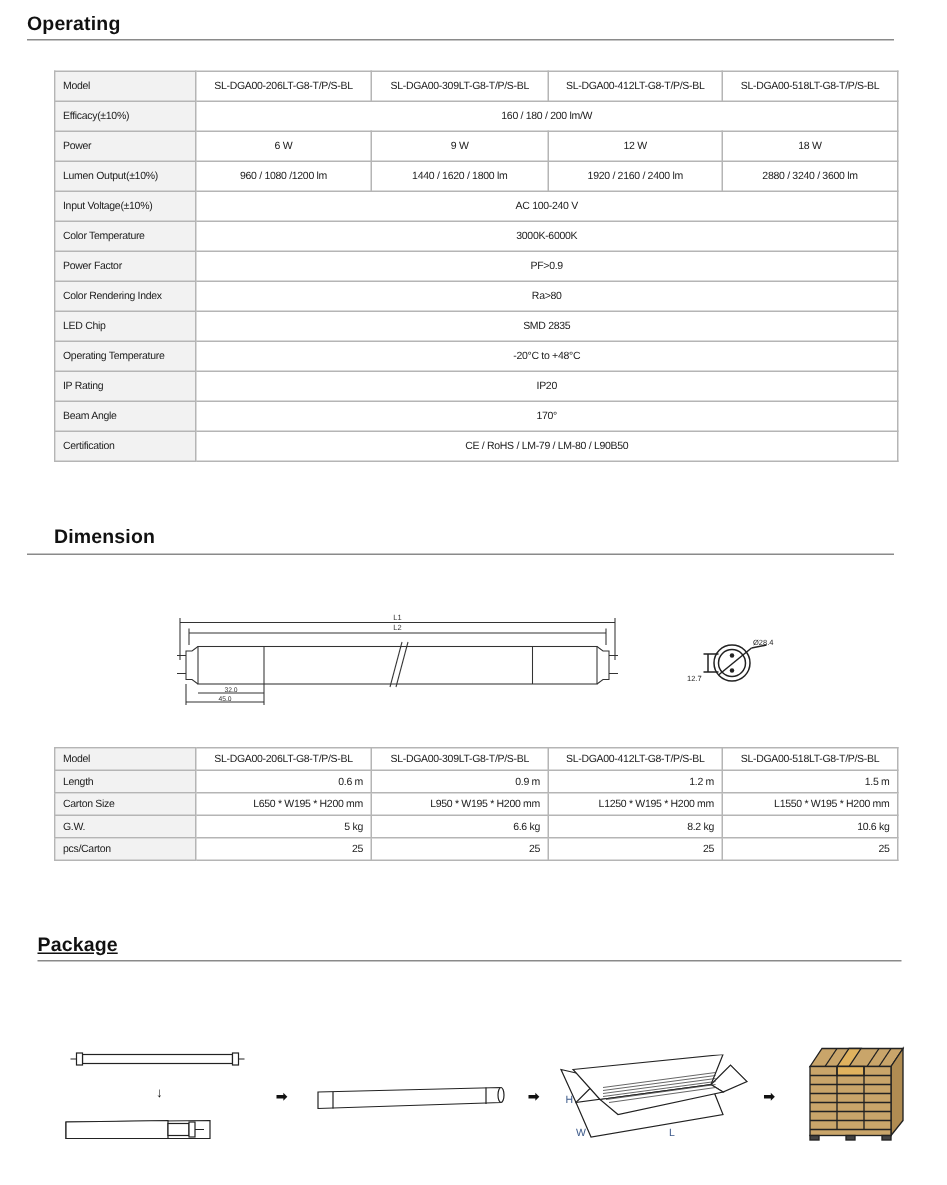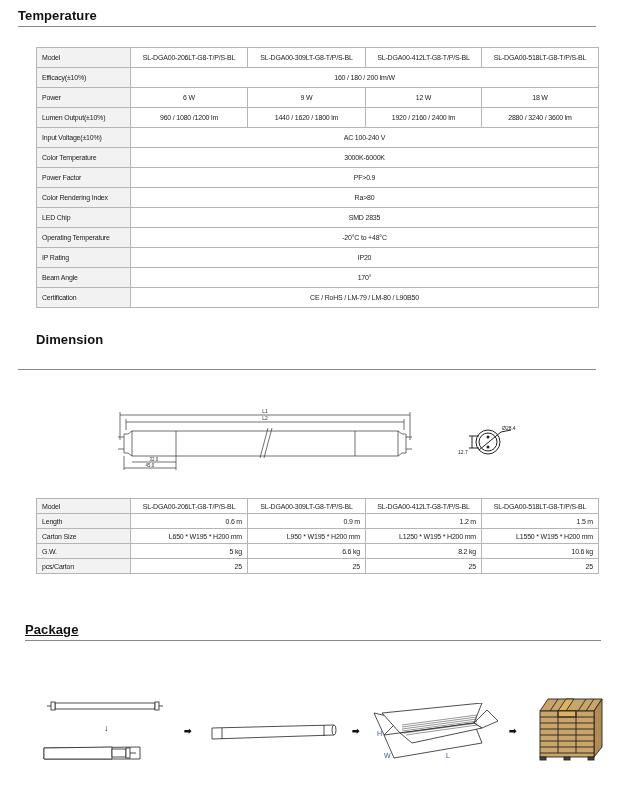--- a/index.html
+++ b/index.html
@@ -16,21 +16,21 @@
   #t1 td { height: 19px; }
   #t2 { left: 36px; top: 498px; width: 562px; }
   #t2 td { height: 14px; }
   .fig { position: absolute; }
   .arrow { position: absolute; font-size: 9px; color: #111; font-weight: bold; }
   .lbl-blue { position: absolute; font-size: 7px; color: #3d5a8a; }
 </style>
 </head>
 <body>
 
-<div class="section-title" style="left:18px;top:8px;">Temperature</div>
+<div class="section-title" style="left:18px;top:8px;">Operating</div>
 <div class="section-rule" style="left:18px;top:26px;width:578px;"></div>
 
 <table class="spec" id="t1">
   <colgroup>
       <col style="width:94px">
       <col style="width:117px">
       <col style="width:118px">
       <col style="width:116px">
       <col style="width:117px">
     </colgroup>
@@ -92,21 +92,21 @@
     <td class="lbl">Beam Angle</td>
     <td class="c" colspan="4">170°</td>
   </tr>
   <tr>
     <td class="lbl">Certification</td>
     <td class="c" colspan="4">CE / RoHS / LM-79 / LM-80 / L90B50</td>
   </tr>
 </tbody>
   </table>
 
-<div class="section-title" style="left:18px;top:332px;padding-left:18px;">Dimension</div>
+<div class="section-title" style="left:18px;top:350px;padding-left:18px;">Dimension</div>
 <div class="section-rule" style="left:18px;top:369px;width:578px;"></div>
 
 <svg class="fig" style="left:110px;top:400px;" width="320" height="75" viewBox="0 0 320 75">
   <g stroke="#333" stroke-width="0.7" fill="none">
 
     <line x1="10" y1="15" x2="300" y2="15"></line>
     <line x1="10" y1="12" x2="10" y2="40"></line>
     <line x1="300" y1="12" x2="300" y2="40"></line>
 
     <line x1="16" y1="22" x2="294" y2="22"></line>

